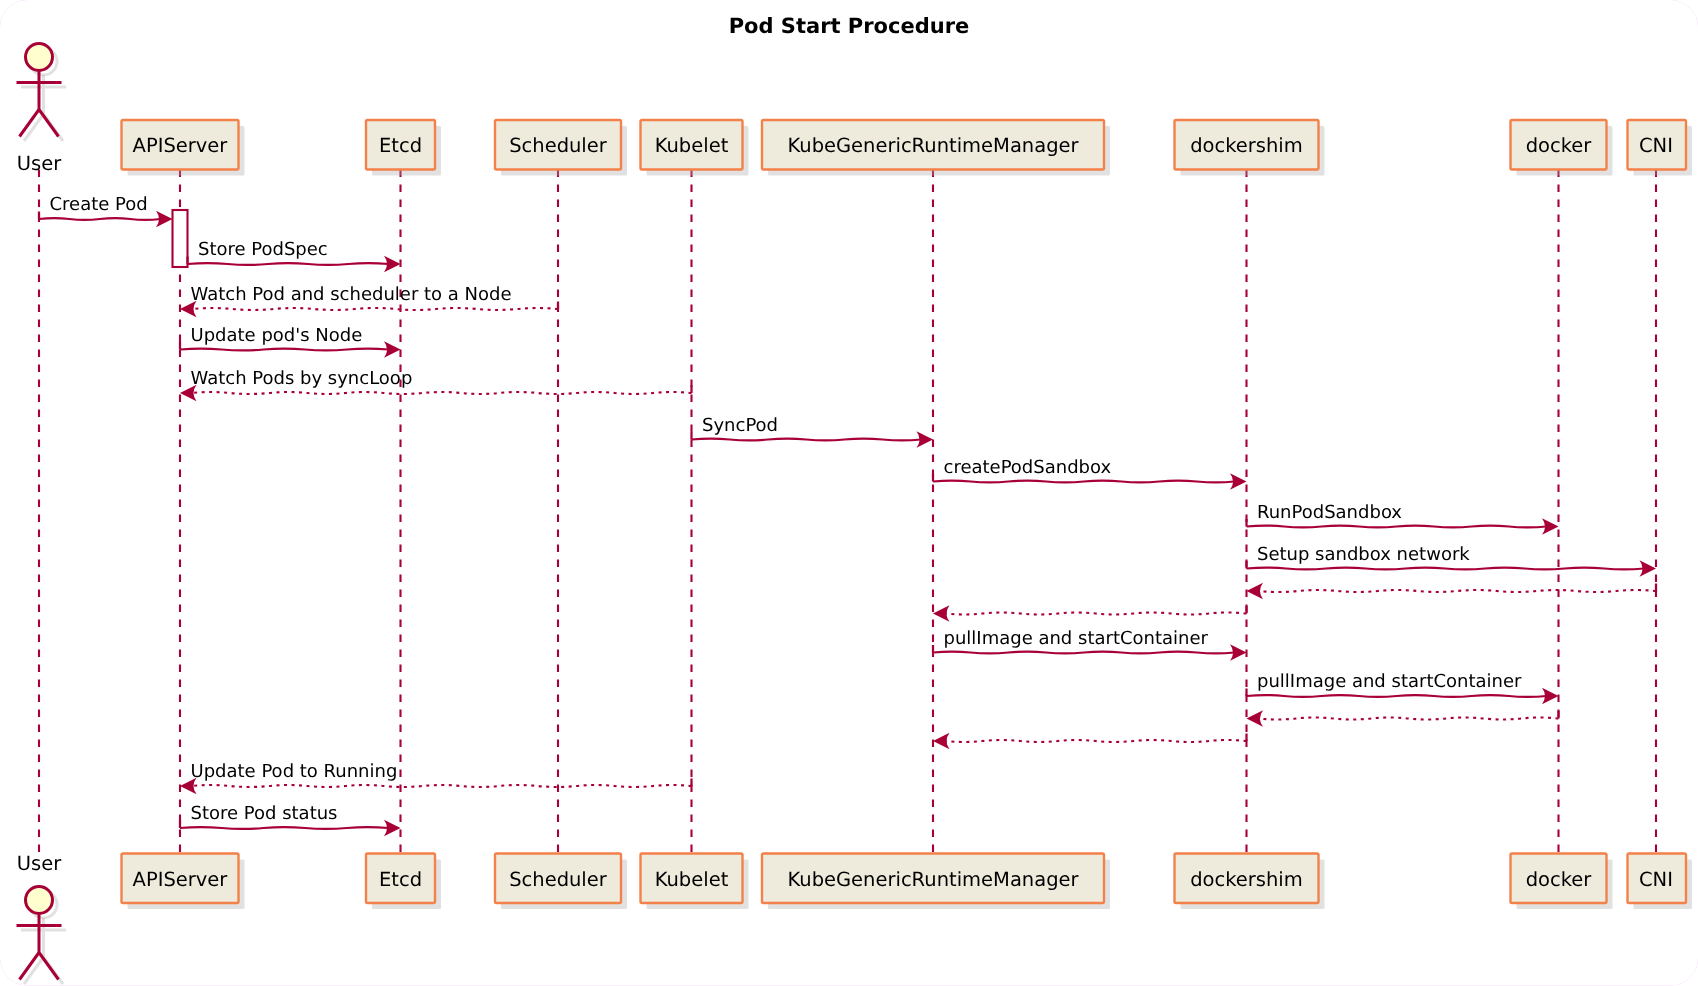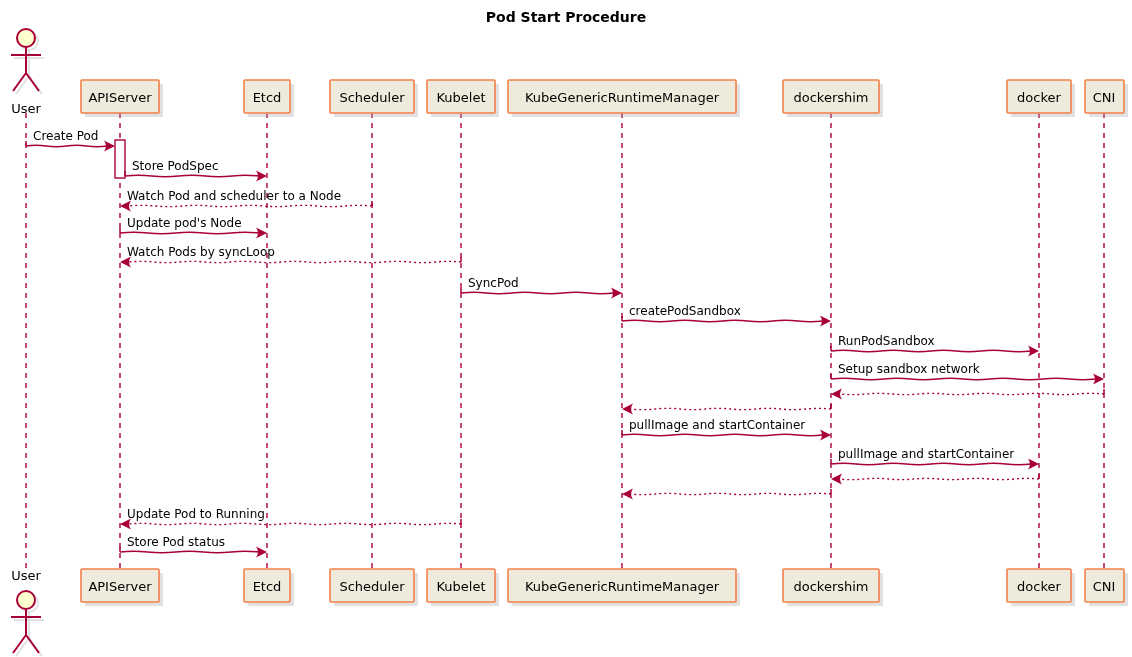--- a/index.html
+++ b/index.html
@@ -10,20 +10,21 @@
   }
   body {
     font-family: "DejaVu Sans", sans-serif;
   }
   #diagram-root {
     position: relative;
     width: 1132px;
     height: 657px;
     background: #f0abfc;
     overflow: hidden;
+    border-radius: 18px;
   }
   #diagram-svg {
     position: absolute;
     left: 0;
     top: 0;
     width: 1132px;
     height: 657px;
   }
   .title-text {
     font-family: "DejaVu Sans", sans-serif;

